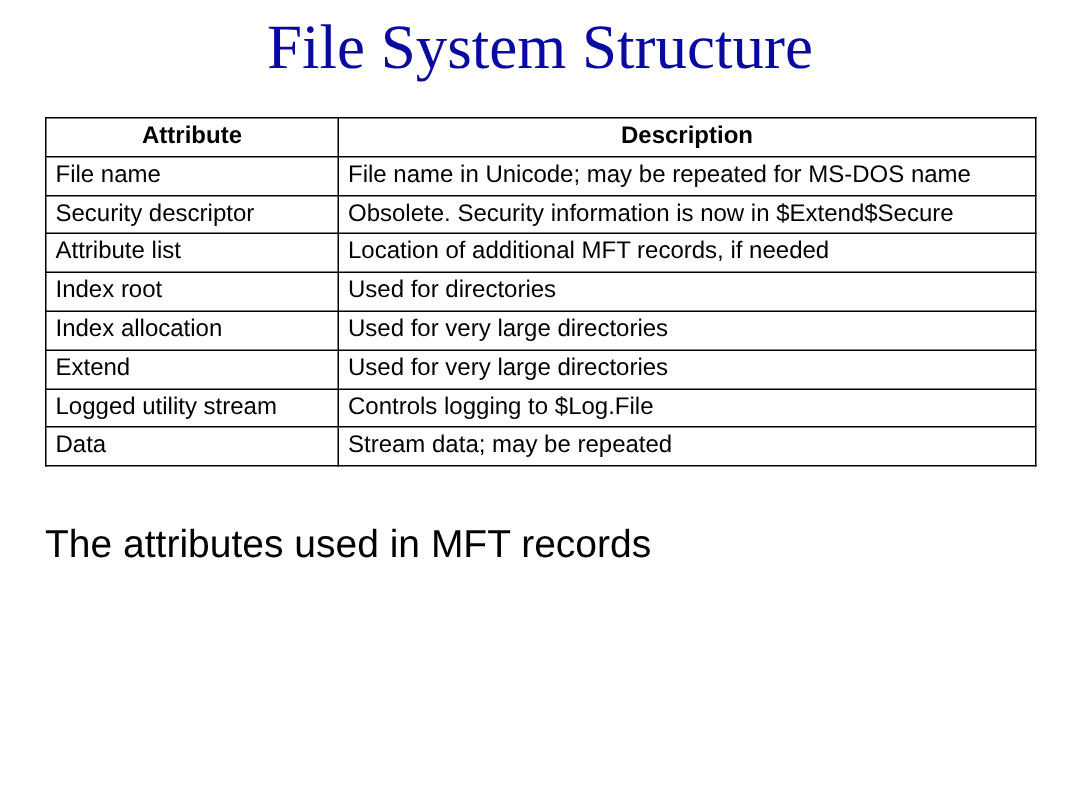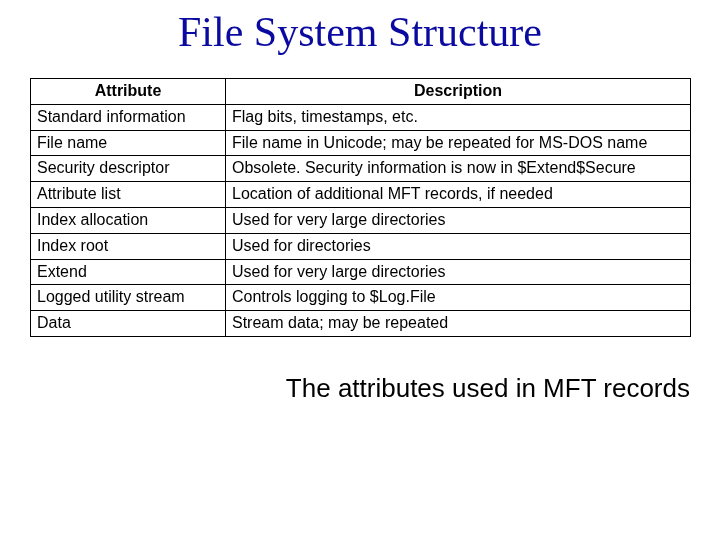--- a/index.html
+++ b/index.html
@@ -42,21 +42,21 @@
     vertical-align: middle;
     white-space: nowrap;
     overflow: hidden;
     margin-left: 26px;
   }
   table.attrs th {
     font-weight: bold;
     text-align: center;
   }
   .caption {
-    text-align: right;
+    text-align: left;
     font-size: 26px;
     color: #000;
     margin-top: 36px;
   }
 </style>
 </head>
 <body>
 
 <div class="slide">
   <h1 class="title">File System Structure</h1>
@@ -67,42 +67,38 @@
       <col class="col-desc">
     </colgroup>
     <thead>
       <tr>
         <th>Attribute</th>
         <th>Description</th>
       </tr>
     </thead>
     <tbody>
       <tr>
-        <td>Standard information</td>
-        <td>Flag bits, timestamps, etc.</td>
-      </tr>
-      <tr>
         <td>File name</td>
         <td>File name in Unicode; may be repeated for MS-DOS name</td>
       </tr>
       <tr>
         <td>Security descriptor</td>
         <td>Obsolete. Security information is now in $Extend$Secure</td>
       </tr>
       <tr>
         <td>Attribute list</td>
         <td>Location of additional MFT records, if needed</td>
       </tr>
       <tr>
+        <td>Index root</td>
+        <td>Used for directories</td>
+      </tr>
+      <tr>
         <td>Index allocation</td>
         <td>Used for very large directories</td>
-      </tr>
-      <tr>
-        <td>Index root</td>
-        <td>Used for directories</td>
       </tr>
       <tr>
         <td>Extend</td>
         <td>Used for very large directories</td>
       </tr>
       <tr>
         <td>Logged utility stream</td>
         <td>Controls logging to $Log.File</td>
       </tr>
       <tr>

